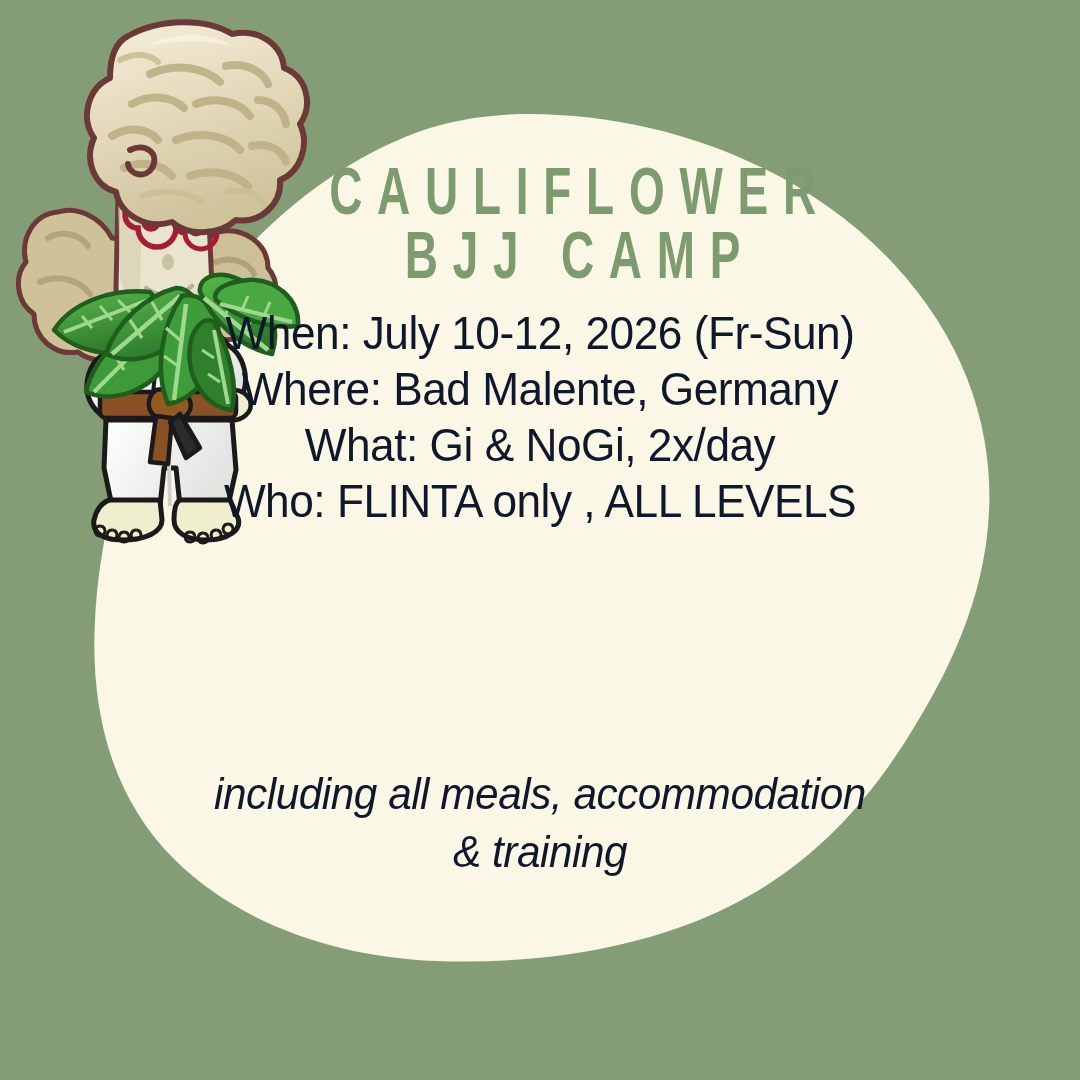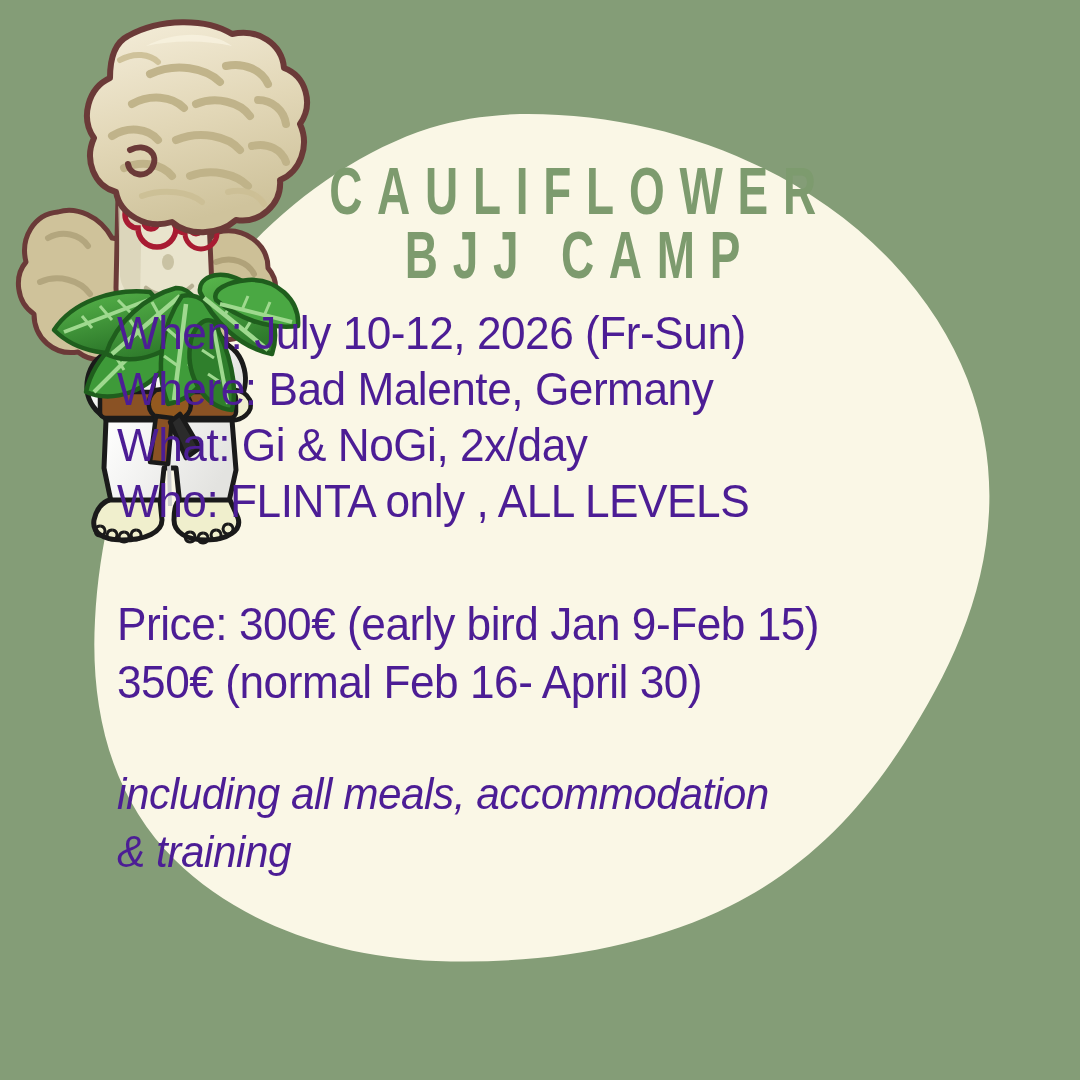--- a/index.html
+++ b/index.html
@@ -43,22 +43,22 @@
     line-height:64px;
     transform:scaleX(0.82) scaleY(1.18);
     transform-origin:center center;
     white-space:nowrap;
   }
 
   .body-block{
     position:absolute;
     left:90px;
     width:900px;
-    text-align:left;
-    color:#4c1d95;
+    text-align:center;
+    color:#0f172a;
     font-family:"Liberation Sans", sans-serif;
     font-weight:400;
   }
   .info-block{ top:305px; }
   .price-block{ top:595px; }
   .extra-block{ top:765px;font-style:italic; }
 
   .info-line{
     display:block;
     font-size:47px;
@@ -331,24 +331,20 @@
       <span class="title-line">BJJ CAMP</span>
     </div>
 
     <div class="body-block info-block">
       <span class="info-line">When: July 10-12, 2026  (Fr-Sun)</span>
       <span class="info-line">Where: Bad Malente, Germany</span>
       <span class="info-line">What: Gi &amp; NoGi, 2x/day</span>
       <span class="info-line">Who: FLINTA only , ALL LEVELS</span>
     </div>
 
-    <div class="body-block price-block">
-      <span class="price-line">Price: 300€ (early bird Jan 9-Feb 15)</span>
-      <span class="price-line">350€ (normal Feb 16- April 30)</span>
-    </div>
 
     <div class="body-block extra-block">
       <span class="extra-line">including all meals, accommodation</span>
       <span class="extra-line">&amp; training</span>
     </div>
 
   </div>
 </div>
 
 </body></html>

